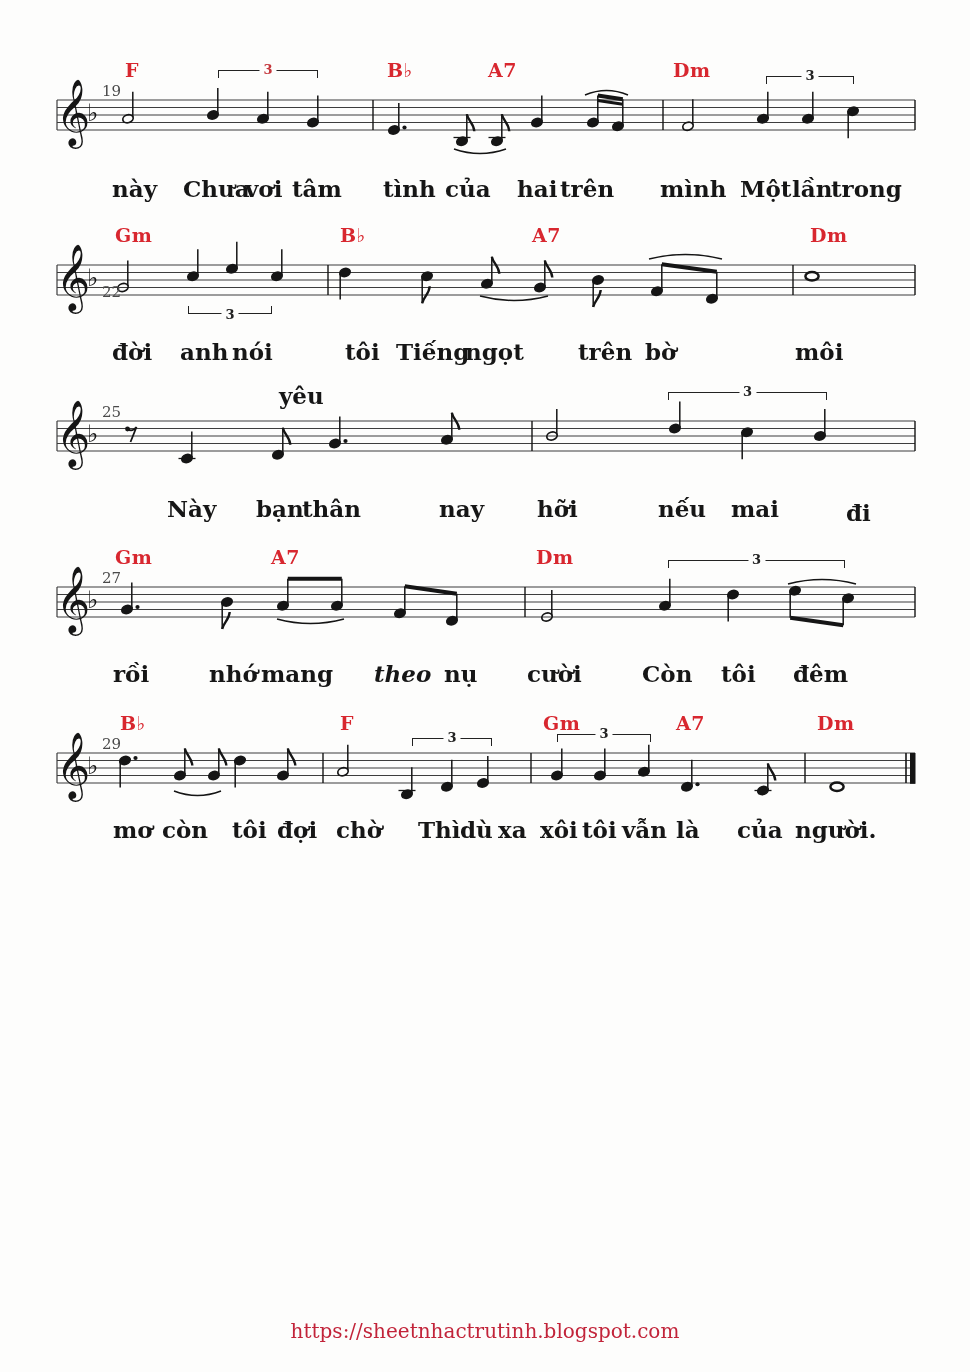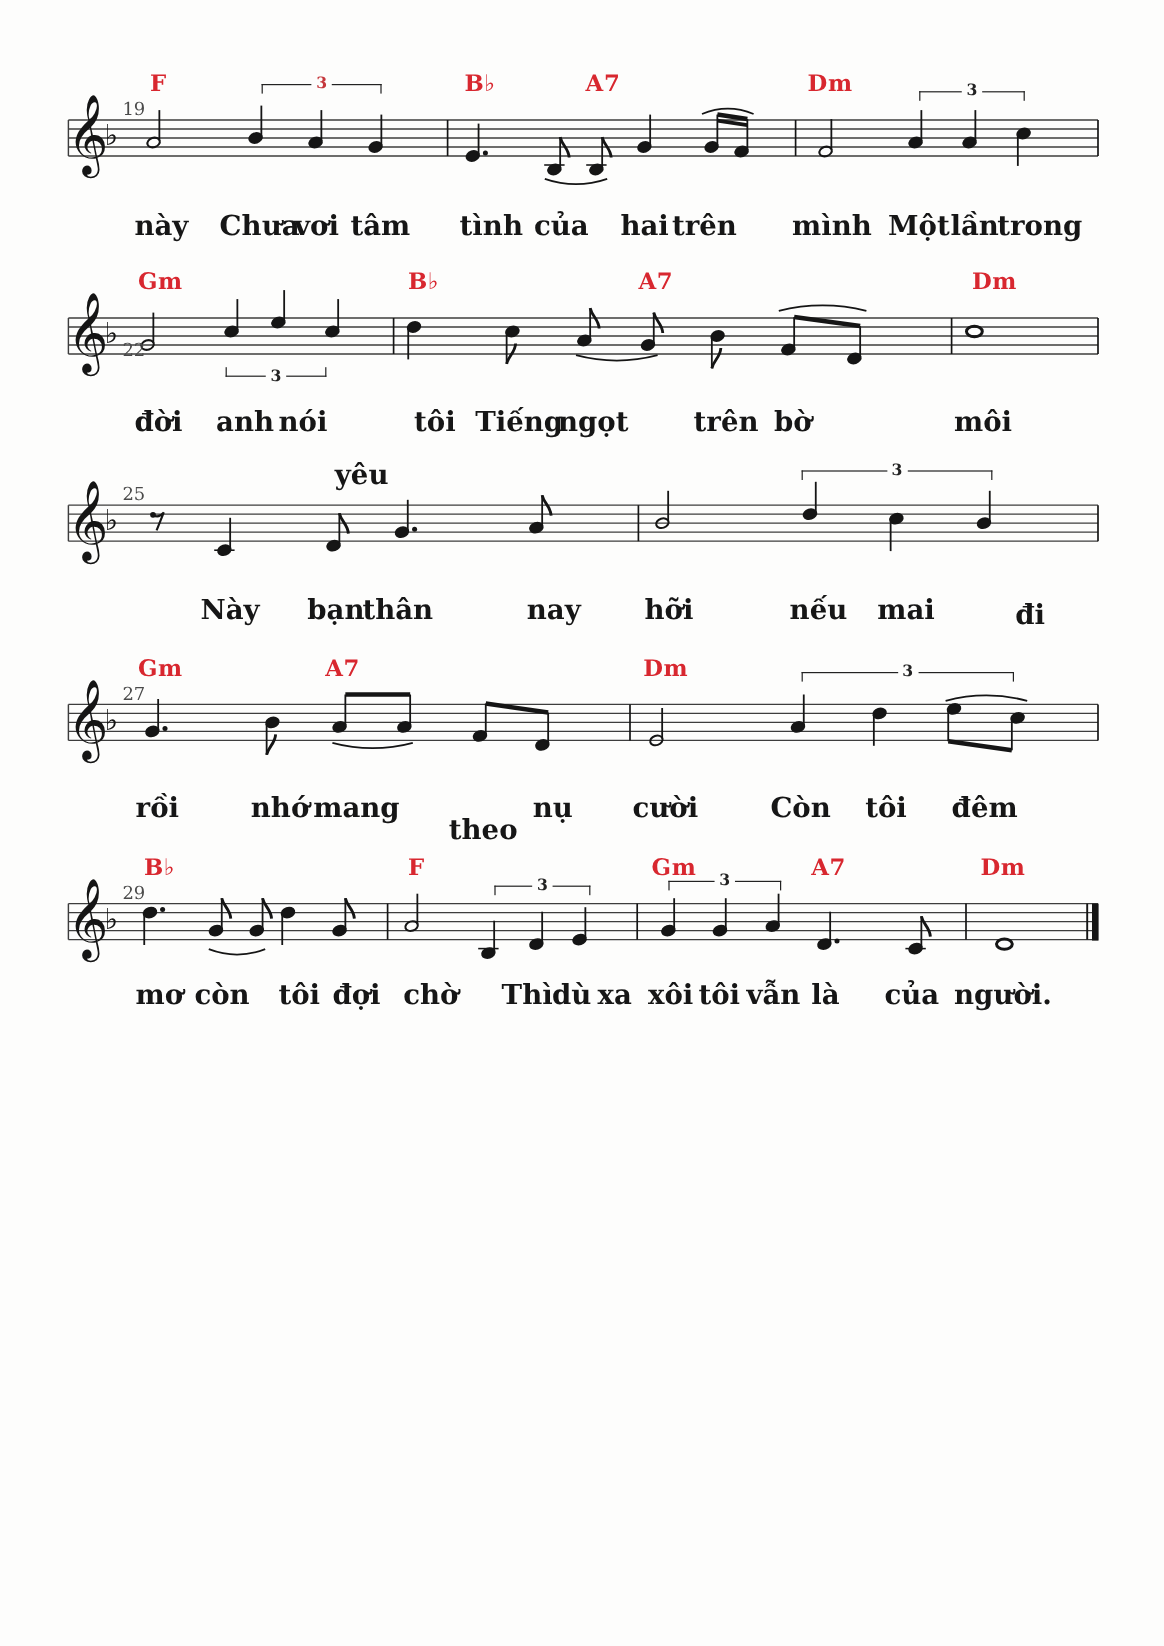--- a/index.html
+++ b/index.html
@@ -325,34 +325,35 @@
       <span class="lyric" style="left: 256px; top: 496px;">bạn</span>
       <span class="lyric" style="left: 302px; top: 496px;">thân</span>
       <span class="lyric" style="left: 428px; top: 496px; margin-left: 11px;">nay</span>
       <span class="lyric" style="left: 537px; top: 496px;">hỡi</span>
       <span class="lyric" style="left: 658px; top: 496px;">nếu</span>
       <span class="lyric" style="left: 731px; top: 496px;">mai</span>
       <span class="lyric" style="left: 806px; top: 500px; margin-left: 40px;">đi</span>
       <span class="lyric" style="left: 113px; top: 661px;">rồi</span>
       <span class="lyric" style="left: 209px; top: 661px;">nhớ</span>
       <span class="lyric" style="left: 261px; top: 661px;">mang</span>
-      <span class="lyric" style="left: 374px; top: 679px;">theo</span>
+      <span class="lyric" style="left: 374px; top: 661px; font-style: italic;">theo</span>
       <span class="lyric" style="left: 444px; top: 661px;">nụ</span>
       <span class="lyric" style="left: 527px; top: 661px;">cười</span>
       <span class="lyric" style="left: 642px; top: 661px;">Còn</span>
       <span class="lyric" style="left: 721px; top: 661px;">tôi</span>
       <span class="lyric" style="left: 793px; top: 661px;">đêm</span>
       <span class="lyric" style="left: 113px; top: 817px;">mơ</span>
       <span class="lyric" style="left: 162px; top: 817px;">còn</span>
       <span class="lyric" style="left: 232px; top: 817px;">tôi</span>
       <span class="lyric" style="left: 277px; top: 817px;">đợi</span>
       <span class="lyric" style="left: 336px; top: 817px;">chờ</span>
       <span class="lyric" style="left: 418px; top: 817px;">Thì</span>
       <span class="lyric" style="left: 460px; top: 817px;">dù</span>
       <span class="lyric" style="left: 498px; top: 817px;">xa</span>
       <span class="lyric" style="left: 540px; top: 817px;">xôi</span>
       <span class="lyric" style="left: 582px; top: 817px;">tôi</span>
       <span class="lyric" style="left: 622px; top: 817px;">vẫn</span>
       <span class="lyric" style="left: 676px; top: 817px;">là</span>
       <span class="lyric" style="left: 737px; top: 817px;">của</span>
       <span class="lyric" style="left: 795px; top: 817px;">người.</span>
     </div>
+  <a class="footer" href="#">https://sheetnhactrutinh.blogspot.com</a>
 </div>
 
 </body></html>

